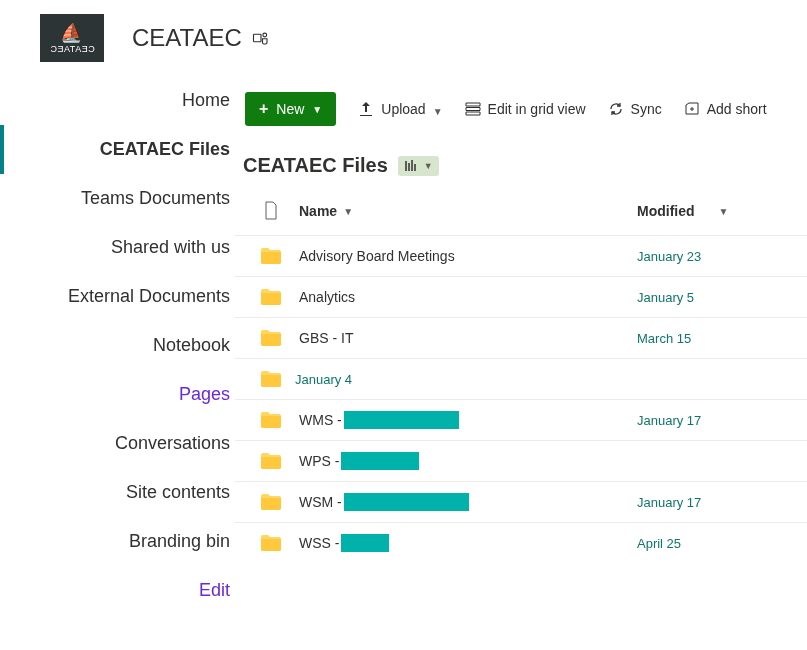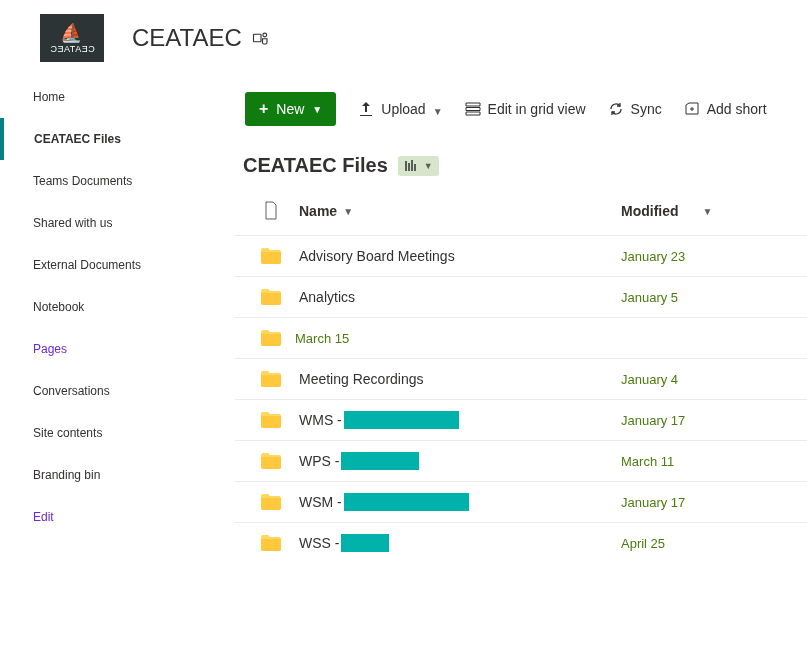--- a/index.html
+++ b/index.html
@@ -6,49 +6,49 @@
 body { font-family: "Segoe UI", Arial, sans-serif; font-size: 14px; color: #323130; background: #fff; width: 807px; height: 650px; overflow: hidden; }
 .header { display: flex; align-items: center; padding: 14px 0 14px 40px; }
 .logo { width: 64px; height: 48px; background: #2d3436; display: flex; flex-direction: column; align-items: center; justify-content: center; color: #fff; }
 .logo-icon { font-size: 18px; color: #8fd3c7; }
 .logo-text { font-size: 9px; letter-spacing: 0.5px; transform: scaleX(-1); }
 .site-title { font-size: 24px; font-weight: 400; margin-left: 28px; }
 .teams-icon { margin-left: 10px; display: inline-flex; }
 .teams-icon svg { width: 18px; height: 18px; }
 .body { display: flex; height: calc(650px - 80px); }
 .sidebar { width: 230px; border-left: 3px solid transparent; }
-.nav-item { padding: 14px 0 14px 30px; cursor: pointer; font-size: 12px; display: flex; align-items: center; }
+.nav-item { padding: 14px 0 14px 30px; cursor: pointer; font-size: 18px; display: flex; align-items: center; justify-content: flex-end; }
 .nav-item.selected { border-left: 4px solid #038387; margin-left: -3px; font-weight: 600; }
 .nav-item.green { color: #6d28d9; }
 .main { flex: 1; padding: 0 0 0 5px; }
 .toolbar { display: flex; align-items: center; padding: 16px 0 16px 10px; gap: 22px; }
 .btn-new { background: #107c10; color: #fff; border: none; padding: 8px 14px; border-radius: 3px; font-size: 14px; display: flex; align-items: center; gap: 8px; cursor: pointer; }
 .btn-new .plus { font-size: 16px; font-weight: bold; }
 .btn-new .chev { font-size: 10px; }
 .tb-btn { display: flex; align-items: flex-end; gap: 7px; cursor: pointer; color: #323130; font-size: 14px; }
 .tb-btn svg { width: 16px; height: 16px; }
 .tb-btn .chev { font-size: 10px; color: #605e5c; }
 .content-title { display: flex; align-items: center; gap: 10px; padding: 12px 0 10px 8px; }
 .content-title h2 { font-size: 20px; font-weight: 600; }
 .view-switch { background: #d7e5cc; border-radius: 3px; padding: 2px 6px; display: flex; align-items: center; gap: 4px; cursor: pointer; }
 .view-switch svg { width: 16px; height: 16px; }
 .view-switch .chev { font-size: 9px; color: #605e5c; }
 .grid { width: 100%; }
 .grid-head { display: flex; align-items: center; padding: 14px 0 14px 12px; font-weight: 600; font-size: 14px; color: #323130; }
 .col-icon-h { width: 48px; display: flex; justify-content: center; }
 .col-icon-h svg { width: 16px; height: 20px; }
 .col-name-h { flex: 1; display: flex; align-items: center; gap: 6px; padding-left: 4px; }
-.col-mod-h { width: 186px; display: flex; align-items: center; gap: 24px; }
+.col-mod-h { width: 170px; display: flex; align-items: center; gap: 24px; }
 .sort-chev { font-size: 10px; color: #605e5c; }
-.row { display: flex; align-items: center; padding: 11px 16px 11px 12px; border-top: 1px solid #edebe9; cursor: pointer; }
+.row { display: flex; align-items: center; padding: 11px 0 11px 12px; border-top: 1px solid #edebe9; cursor: pointer; }
 .col-icon { width: 48px; display: flex; justify-content: center; }
 .folder-icon svg { width: 22px; height: 18px; }
 .col-name { flex: 1; font-size: 14px; padding-left: 4px; display: flex; align-items: center; }
 .redact { display: inline-block; height: 18px; background: #00b2a9; margin-left: 2px; }
-.col-mod { width: 170px; font-size: 13px; color: #4d7c0f; }
+.col-mod { width: 170px; font-size: 13px; color: #0f766e; }
 </style>
 </head>
 <body>
 
 <div class="header">
   <div class="logo">
     <span class="logo-icon">⛵</span>
     <span class="logo-text">CEATAEC</span>
   </div>
   <div class="site-title">CEATAEC</div>
@@ -185,31 +185,31 @@
             </div>
             <div class="col-mod">January 5</div>
           </div>
           <div class="row">
             <div class="col-icon folder-icon">
               <svg viewBox="0 0 22 18">
                 <path d="M1 3a2 2 0 0 1 2-2h5l2 2h9a2 2 0 0 1 2 2v10a2 2 0 0 1-2 2H3a2 2 0 0 1-2-2z" fill="#ffd75e"></path>
                 <path d="M1 5h20v10a2 2 0 0 1-2 2H3a2 2 0 0 1-2-2z" fill="#ffc83d"></path>
               </svg>
             </div>
+            <div class="col-name">
+              <span>GBS - IT</span>
+            </div>
             <div class="col-mod">March 15</div>
           </div>
           <div class="row">
             <div class="col-icon folder-icon">
               <svg viewBox="0 0 22 18">
                 <path d="M1 3a2 2 0 0 1 2-2h5l2 2h9a2 2 0 0 1 2 2v10a2 2 0 0 1-2 2H3a2 2 0 0 1-2-2z" fill="#ffd75e"></path>
                 <path d="M1 5h20v10a2 2 0 0 1-2 2H3a2 2 0 0 1-2-2z" fill="#ffc83d"></path>
               </svg>
-            </div>
-            <div class="col-name">
-              <span>Meeting Recordings</span>
             </div>
             <div class="col-mod">January 4</div>
           </div>
           <div class="row">
             <div class="col-icon folder-icon">
               <svg viewBox="0 0 22 18">
                 <path d="M1 3a2 2 0 0 1 2-2h5l2 2h9a2 2 0 0 1 2 2v10a2 2 0 0 1-2 2H3a2 2 0 0 1-2-2z" fill="#ffd75e"></path>
                 <path d="M1 5h20v10a2 2 0 0 1-2 2H3a2 2 0 0 1-2-2z" fill="#ffc83d"></path>
               </svg>
             </div>
@@ -223,21 +223,20 @@
             <div class="col-icon folder-icon">
               <svg viewBox="0 0 22 18">
                 <path d="M1 3a2 2 0 0 1 2-2h5l2 2h9a2 2 0 0 1 2 2v10a2 2 0 0 1-2 2H3a2 2 0 0 1-2-2z" fill="#ffd75e"></path>
                 <path d="M1 5h20v10a2 2 0 0 1-2 2H3a2 2 0 0 1-2-2z" fill="#ffc83d"></path>
               </svg>
             </div>
             <div class="col-name">
               <span>WPS - </span>
               <span class="redact" style="width: 78px;"></span>
             </div>
-            <div class="col-mod">March 11</div>
           </div>
           <div class="row">
             <div class="col-icon folder-icon">
               <svg viewBox="0 0 22 18">
                 <path d="M1 3a2 2 0 0 1 2-2h5l2 2h9a2 2 0 0 1 2 2v10a2 2 0 0 1-2 2H3a2 2 0 0 1-2-2z" fill="#ffd75e"></path>
                 <path d="M1 5h20v10a2 2 0 0 1-2 2H3a2 2 0 0 1-2-2z" fill="#ffc83d"></path>
               </svg>
             </div>
             <div class="col-name">
               <span>WSM - </span>

